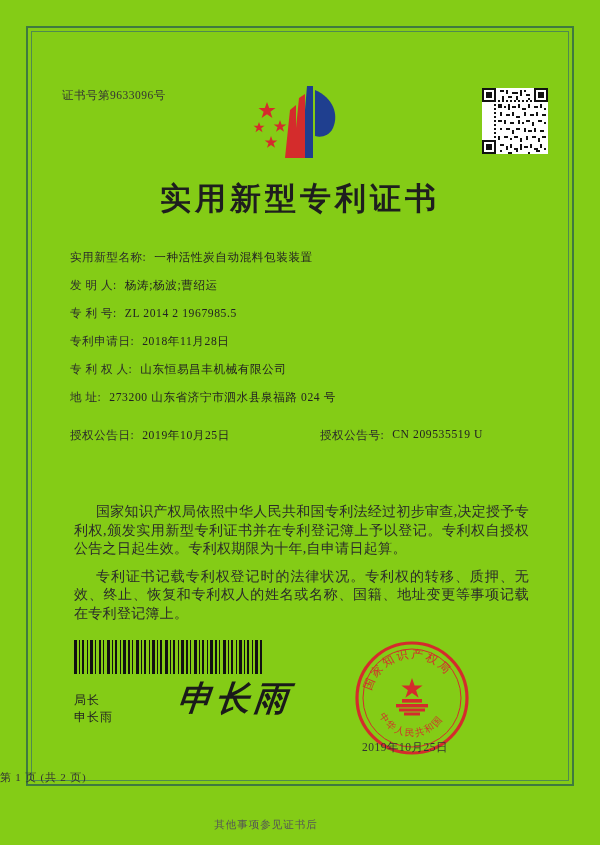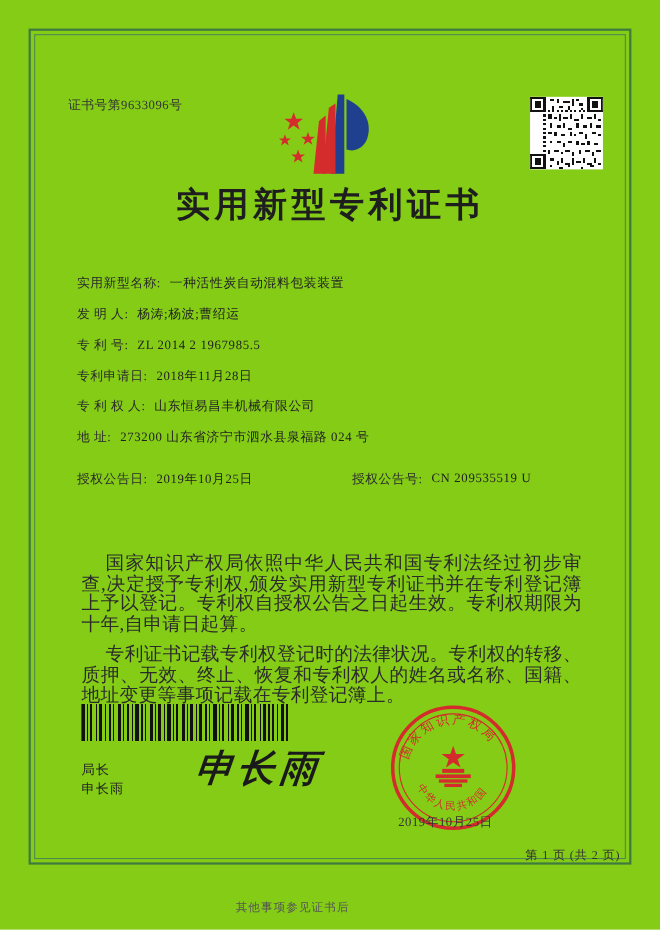--- a/index.html
+++ b/index.html
@@ -67,21 +67,21 @@
     width: 66px;
     height: 66px;
     background: #ffffff;
   }
   .qr svg { display:block; }
 
   
   .title {
     position: absolute;
     left: 0;
-    top: 165px;
+    top: 178px;
     width: 600px;
     text-align: center;
     font-size: 31px;
     font-weight: bold;
     letter-spacing: 4px;
     color: #1e1e1e;
     font-family: "Liberation Serif", "DejaVu Serif", serif;
   }
 
   
@@ -117,21 +117,21 @@
   }
   .row-split .left { flex: 0 0 250px; display:flex; }
   .row-split .right { flex: 1 1 auto; display:flex; }
 
   
   .paras {
     position: absolute;
     left: 74px;
     top: 503px;
     width: 455px;
-    font-size: 17px;
+    font-size: 14px;
     line-height: 18.5px;
     color: #2b2b2b;
     text-align: justify;
   }
   .paras p {
     margin: 0 0 9px 0;
     text-indent: 22px;
     letter-spacing: 0.3px;
   }
 
@@ -183,21 +183,21 @@
     color: #333;
     letter-spacing: 0.5px;
   }
 
   
   .page-num {
     position: absolute;
     left: 0;
     top: 770px;
     width: 564px;
-    text-align: right;
+    text-align: left;
     font-size: 11px;
     color: #333;
     letter-spacing: 0.8px;
   }
   .footer-note {
     position: absolute;
     left: 0;
     top: 818px;
     width: 532px;
     text-align: center;

